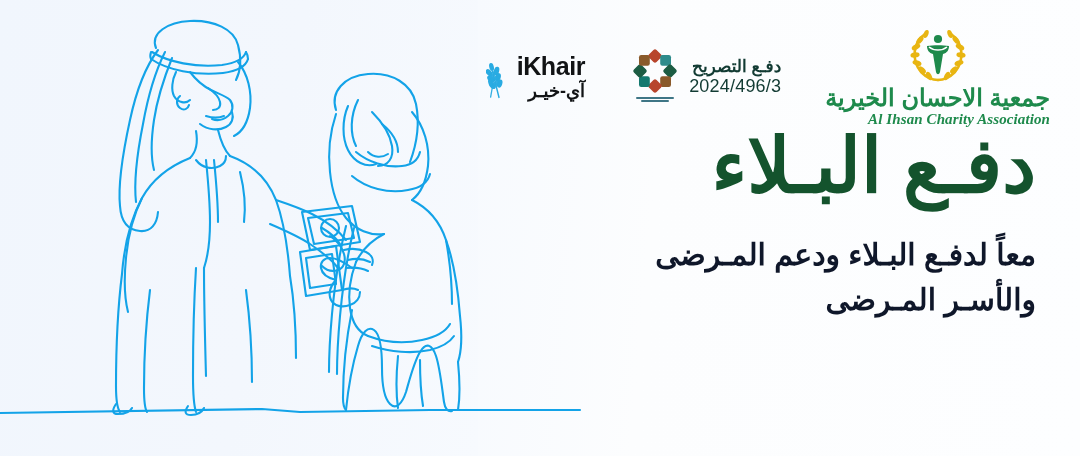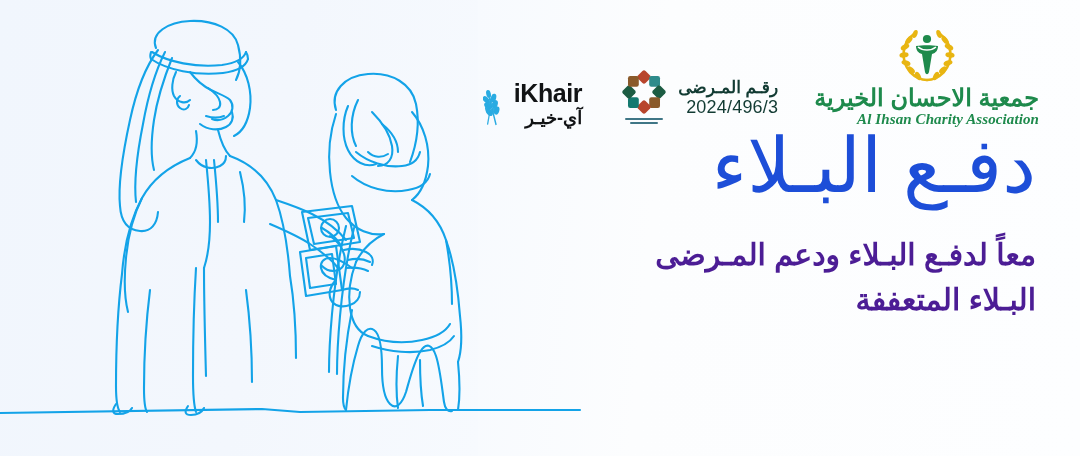--- a/index.html
+++ b/index.html
@@ -26,22 +26,22 @@
   }
 
   
   #illustration{
     position:absolute; left:0; top:0; width:600px; height:456px;
   }
   #illustration svg{ display:block; }
 
   
   .logo-strip{
-    position:absolute; top:26px; right:41px;
-    display:flex; align-items:flex-end; gap:8px;
+    position:absolute; top:26px; right:30px;
+    display:flex; align-items:center; gap:16px;
   }
   .logo-block{ display:flex; align-items:center; }
 
   
   .ikhair{ display:flex; align-items:center; gap:5px; padding-right:14px;}
   .ikhair-marks{ width:26px; height:46px; }
   .ikhair-txt{ display:flex; flex-direction:column; align-items:flex-end; line-height:1; }
   .ikhair-latin{
     font-size:25px; font-weight:bold; color:#111315;
     letter-spacing:-0.4px;
@@ -82,28 +82,28 @@
     margin-top:2px; letter-spacing:.1px;
     font-family:"Liberation Serif", serif;
   }
 
   
   .copy{
     position:absolute; right:44px; top:126px;
     width:560px; direction:rtl; text-align:right;
   }
   .headline{
-    color:#1d4ed8;
-    font-size:76px; font-weight:normal; line-height:1.05;
+    color:#14532d;
+    font-size:76px; font-weight:bold; line-height:1.05;
     letter-spacing:-1px;
     white-space:nowrap;
   }
   .subline{
     margin-top:26px;
-    color:#4c1d95;
+    color:#0f172a;
     font-size:30px; font-weight:bold; line-height:1.52;
     letter-spacing:-0.2px;
   }
 </style>
 </head>
 <body>
 
 <div id="banner">
 
   <div class="bg-wash"></div>
@@ -299,21 +299,21 @@
                 <rect x="-5.4" y="-5.4" width="10.8" height="10.8" rx="2.2" transform="rotate(45)" fill="#8A5A2B"></rect>
               </g>
           </g>
         </svg>
         <div class="permit-micro">
           <i></i>
             <i></i>
         </div>
       </div>
       <div class="permit-txt">
-        <div class="permit-line1">رقـم المـرضى</div>
+        <div class="permit-line1">دفـع التصريح</div>
         <div class="permit-line2">2024/496/3</div>
       </div>
     </div>
 
     <div class="logo-block charity">
       <svg class="charity-mark" viewBox="0 0 62 56">
 
         <g fill="none" stroke="#E8B512" stroke-width="2.6" stroke-linecap="round">
           <path d="M18 8 C6 16 4 34 14 46 C20 52 27 54 31 54"></path>
           <path d="M44 8 C56 16 58 34 48 46 C42 52 35 54 31 54"></path>
@@ -348,17 +348,17 @@
         <div class="charity-ar">جمعية الاحسان الخيرية</div>
         <div class="charity-en">Al Ihsan Charity Association</div>
       </div>
     </div>
   </div>
 
   <div class="copy">
     <div class="headline">دفـع البـلاء</div>
     <div class="subline">
       <div>معاً لدفـع البـلاء ودعم المـرضى</div>
-      <div>البـلاء المتعففة</div>
+      <div>والأسـر المـرضى</div>
     </div>
   </div>
 
 </div>
 
 </body></html>

